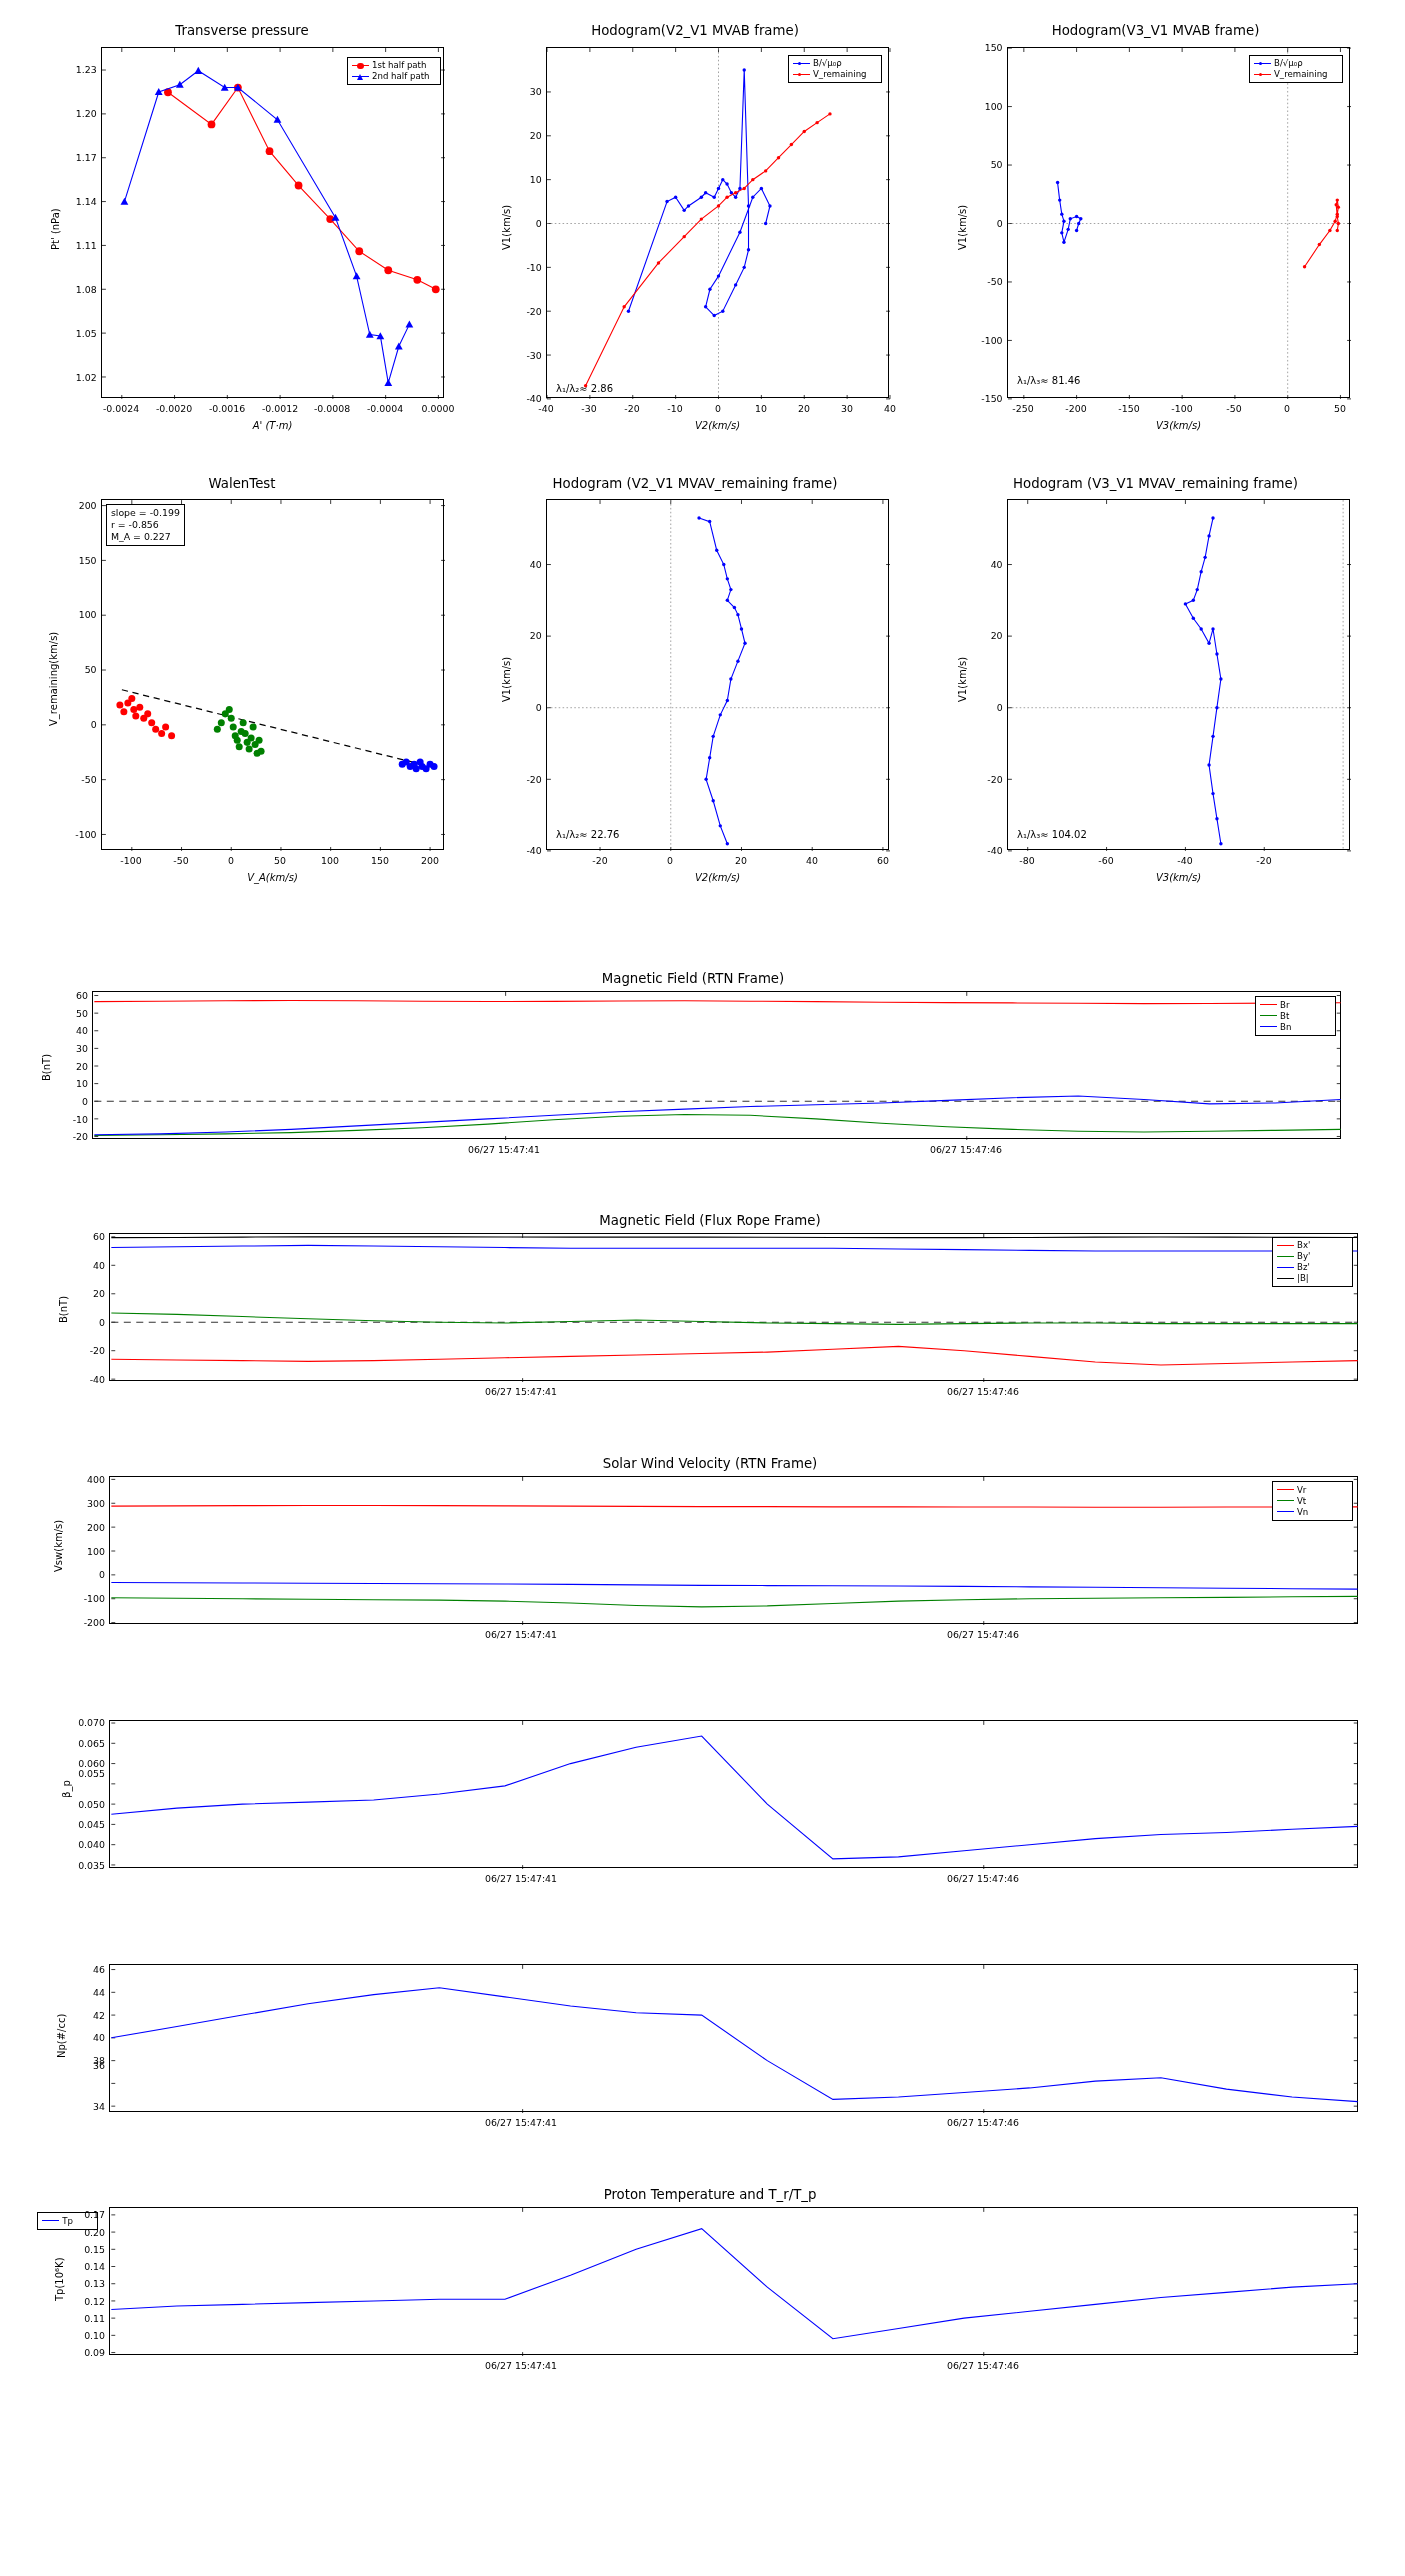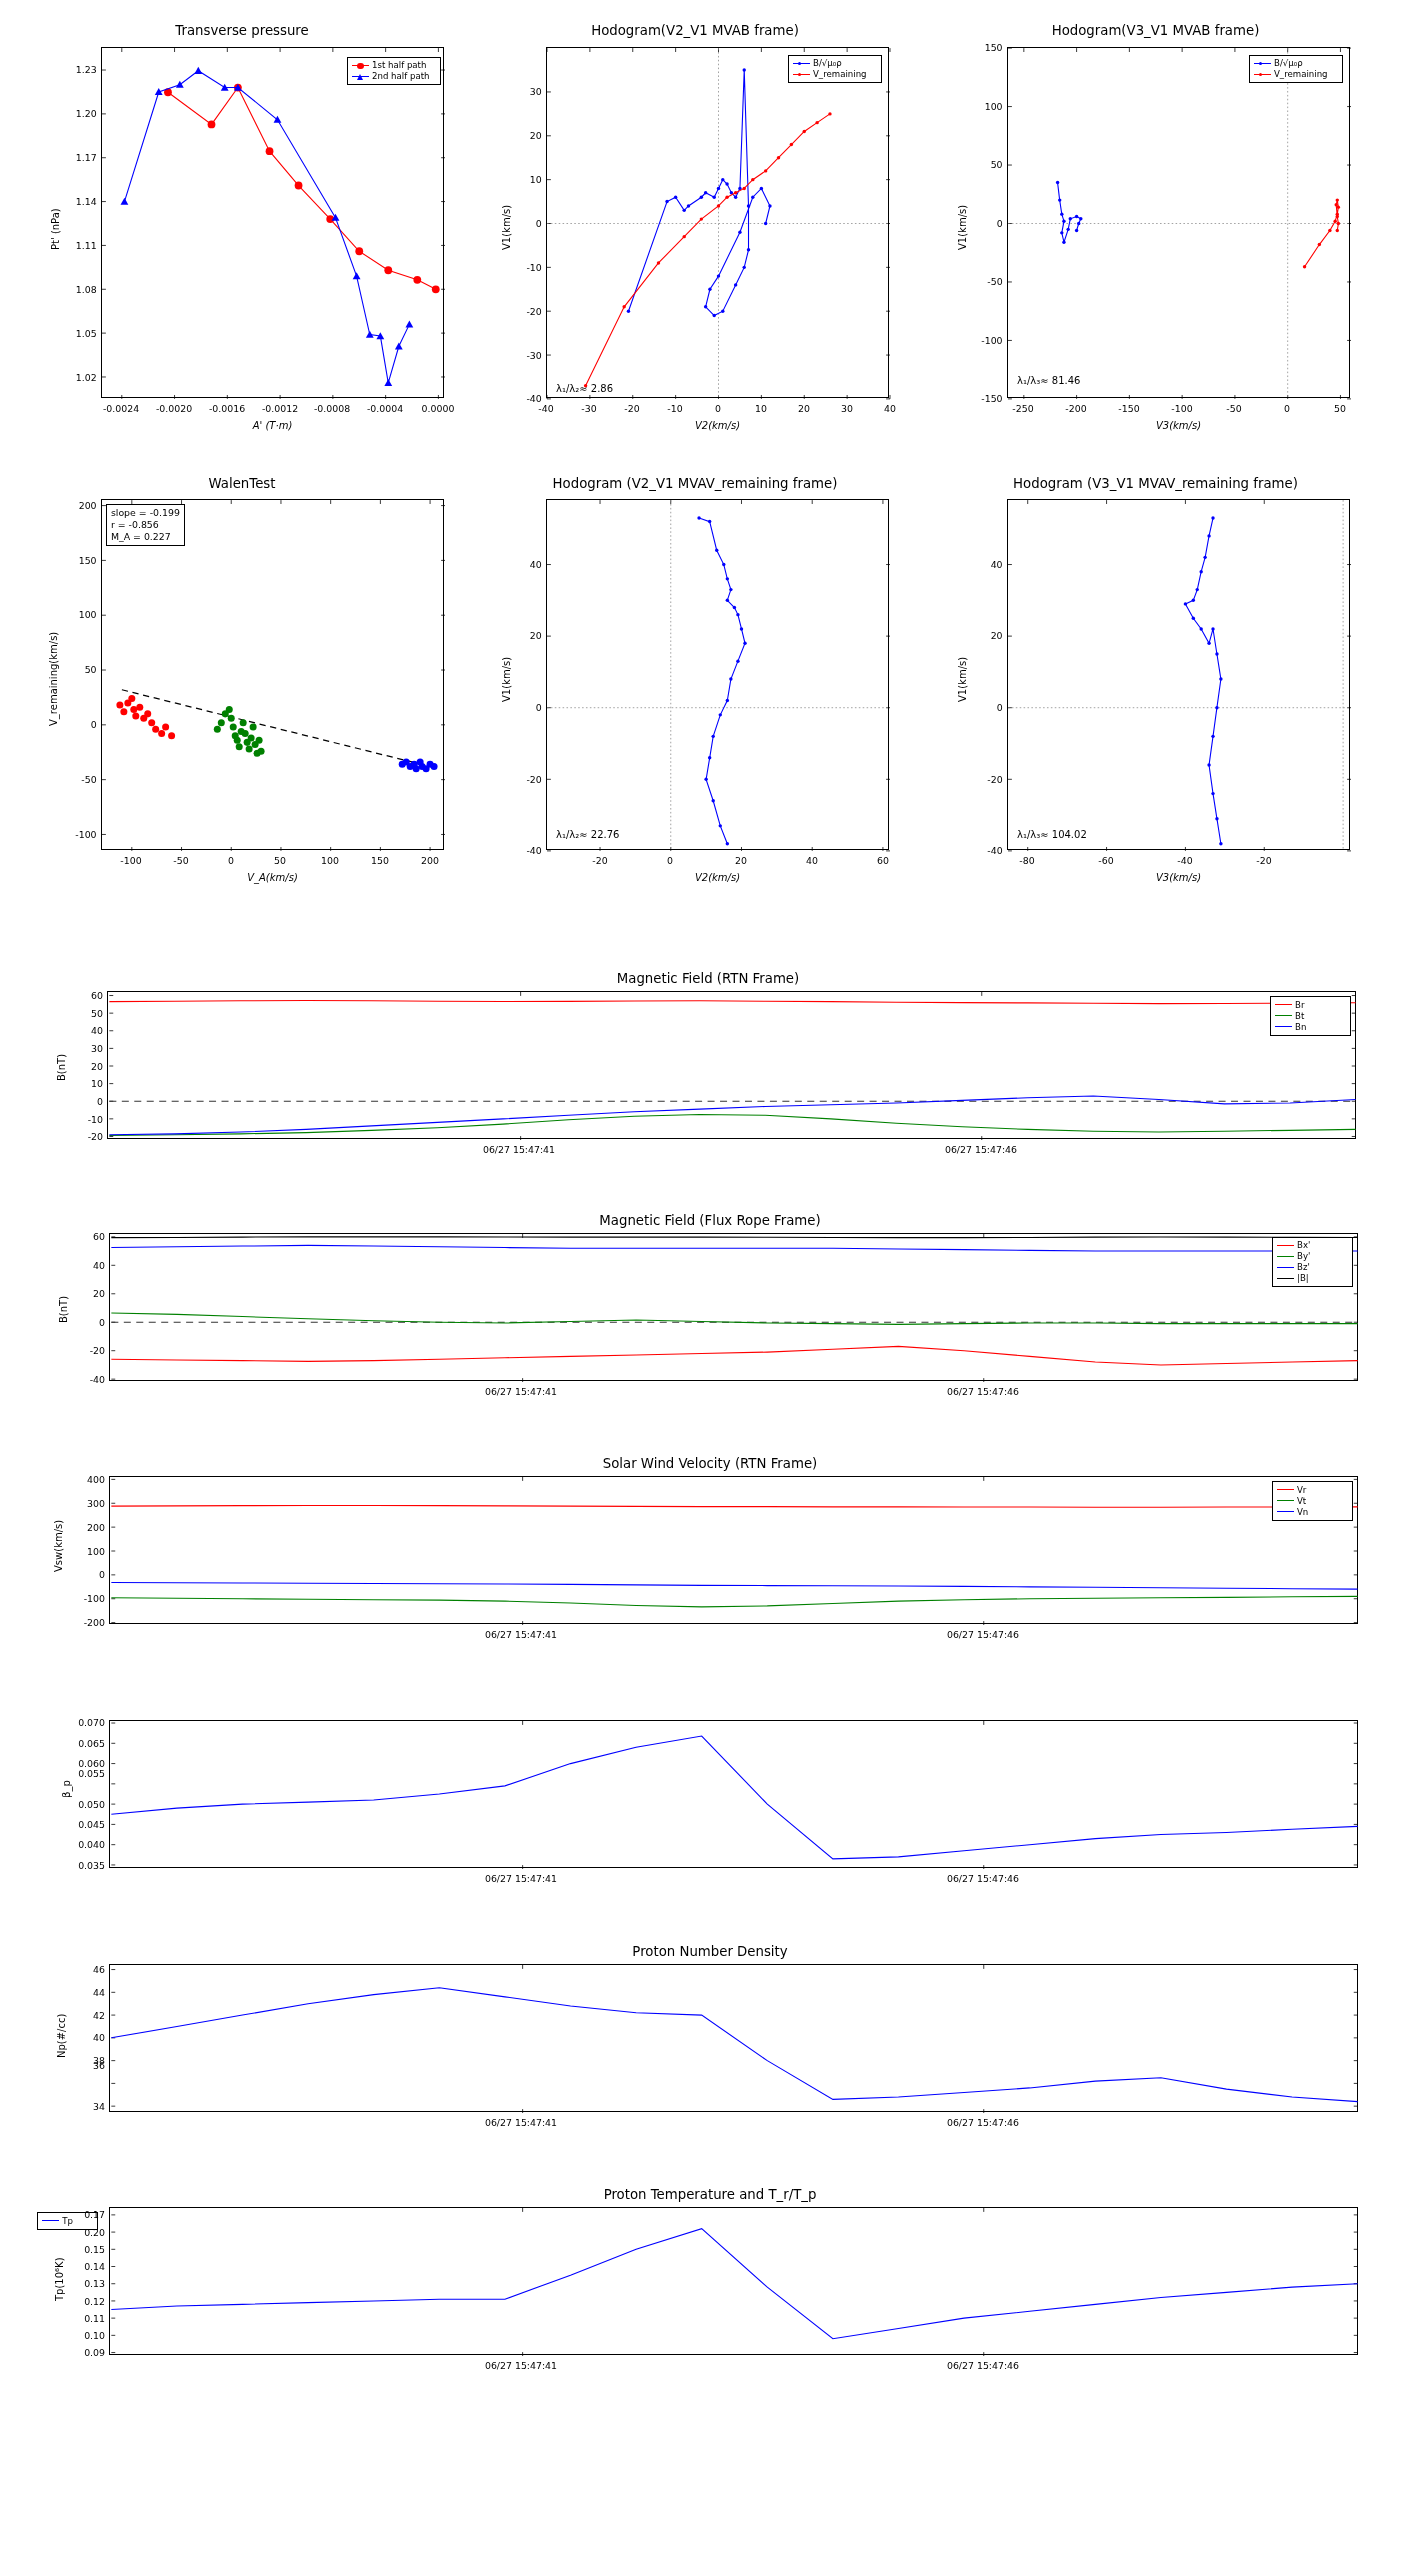--- a/index.html
+++ b/index.html
@@ -560,21 +560,21 @@
       <div class="tickx" style="left: 169px; top: 387px;">-60</div>
       <div class="tickx" style="left: 248px; top: 387px;">-40</div>
       <div class="tickx" style="left: 327px; top: 387px;">-20</div>
       <div class="ticky" style="left: 15.6px; width: 50px; top: 382px;">-40</div>
       <div class="ticky" style="left: 15.6px; width: 50px; top: 311px;">-20</div>
       <div class="ticky" style="left: 15.6px; width: 50px; top: 239px;">0</div>
       <div class="ticky" style="left: 15.6px; width: 50px; top: 167px;">20</div>
       <div class="ticky" style="left: 15.6px; width: 50px; top: 96px;">40</div>
     </div>
 
-  <div class="panel" style="left:29px;top:968px;width:1358px;height:203px;">
+  <div class="panel" style="left:14px;top:968px;width:1358px;height:203px;">
     <div class="title" style="top:3.1px;">Magnetic Field (RTN Frame)</div>
     <div class="axes" id="ax6" style="left:78px;top:23.4px;width:1249px;height:148px;">
       <svg id="svg6" width="1249" height="148" viewBox="0 0 1600 190">
           <line x1="0" y1="185.47619047619048" x2="5" y2="185.47619047619048" stroke="#000" stroke-width="1"></line>
           <line x1="1600" y1="185.47619047619048" x2="1595" y2="185.47619047619048" stroke="#000" stroke-width="1"></line>
           <line x1="0" y1="162.85714285714286" x2="5" y2="162.85714285714286" stroke="#000" stroke-width="1"></line>
           <line x1="1600" y1="162.85714285714286" x2="1595" y2="162.85714285714286" stroke="#000" stroke-width="1"></line>
           <line x1="0" y1="140.23809523809524" x2="5" y2="140.23809523809524" stroke="#000" stroke-width="1"></line>
           <line x1="1600" y1="140.23809523809524" x2="1595" y2="140.23809523809524" stroke="#000" stroke-width="1"></line>
           <line x1="0" y1="117.61904761904762" x2="5" y2="117.61904761904762" stroke="#000" stroke-width="1"></line>
@@ -769,21 +769,20 @@
       <div class="ticky" style="left: 22px; width: 52px; top: 107px;">0.050</div>
       <div class="ticky" style="left: 22px; width: 52px; top: 76px;">0.055</div>
       <div class="ticky" style="left: 22px; width: 52px; top: 66px;">0.060</div>
       <div class="ticky" style="left: 22px; width: 52px; top: 46px;">0.065</div>
       <div class="ticky" style="left: 22px; width: 52px; top: 25.4px;">0.070</div>
       <div class="tickx" style="left: 490px; top: 176px;">06/27 15:47:41</div>
       <div class="tickx" style="left: 952px; top: 176px;">06/27 15:47:46</div>
     </div>
 
   <div class="panel" style="left:31px;top:1941px;width:1358px;height:203px;">
-    <div class="title" style="top:3.1px;">Proton Number Density</div>
     <div class="axes" id="ax10" style="left:78px;top:23.4px;width:1249px;height:148px;">
       <svg id="svg10" width="1249" height="148" viewBox="0 0 1600 190">
           <line x1="0" y1="181.2307692307692" x2="5" y2="181.2307692307692" stroke="#000" stroke-width="1"></line>
           <line x1="1600" y1="181.2307692307692" x2="1595" y2="181.2307692307692" stroke="#000" stroke-width="1"></line>
           <line x1="0" y1="151.99999999999997" x2="5" y2="151.99999999999997" stroke="#000" stroke-width="1"></line>
           <line x1="1600" y1="151.99999999999997" x2="1595" y2="151.99999999999997" stroke="#000" stroke-width="1"></line>
           <line x1="0" y1="122.76923076923075" x2="5" y2="122.76923076923075" stroke="#000" stroke-width="1"></line>
           <line x1="1600" y1="122.76923076923075" x2="1595" y2="122.76923076923075" stroke="#000" stroke-width="1"></line>
           <line x1="0" y1="93.53846153846152" x2="5" y2="93.53846153846152" stroke="#000" stroke-width="1"></line>
           <line x1="1600" y1="93.53846153846152" x2="1595" y2="93.53846153846152" stroke="#000" stroke-width="1"></line>

